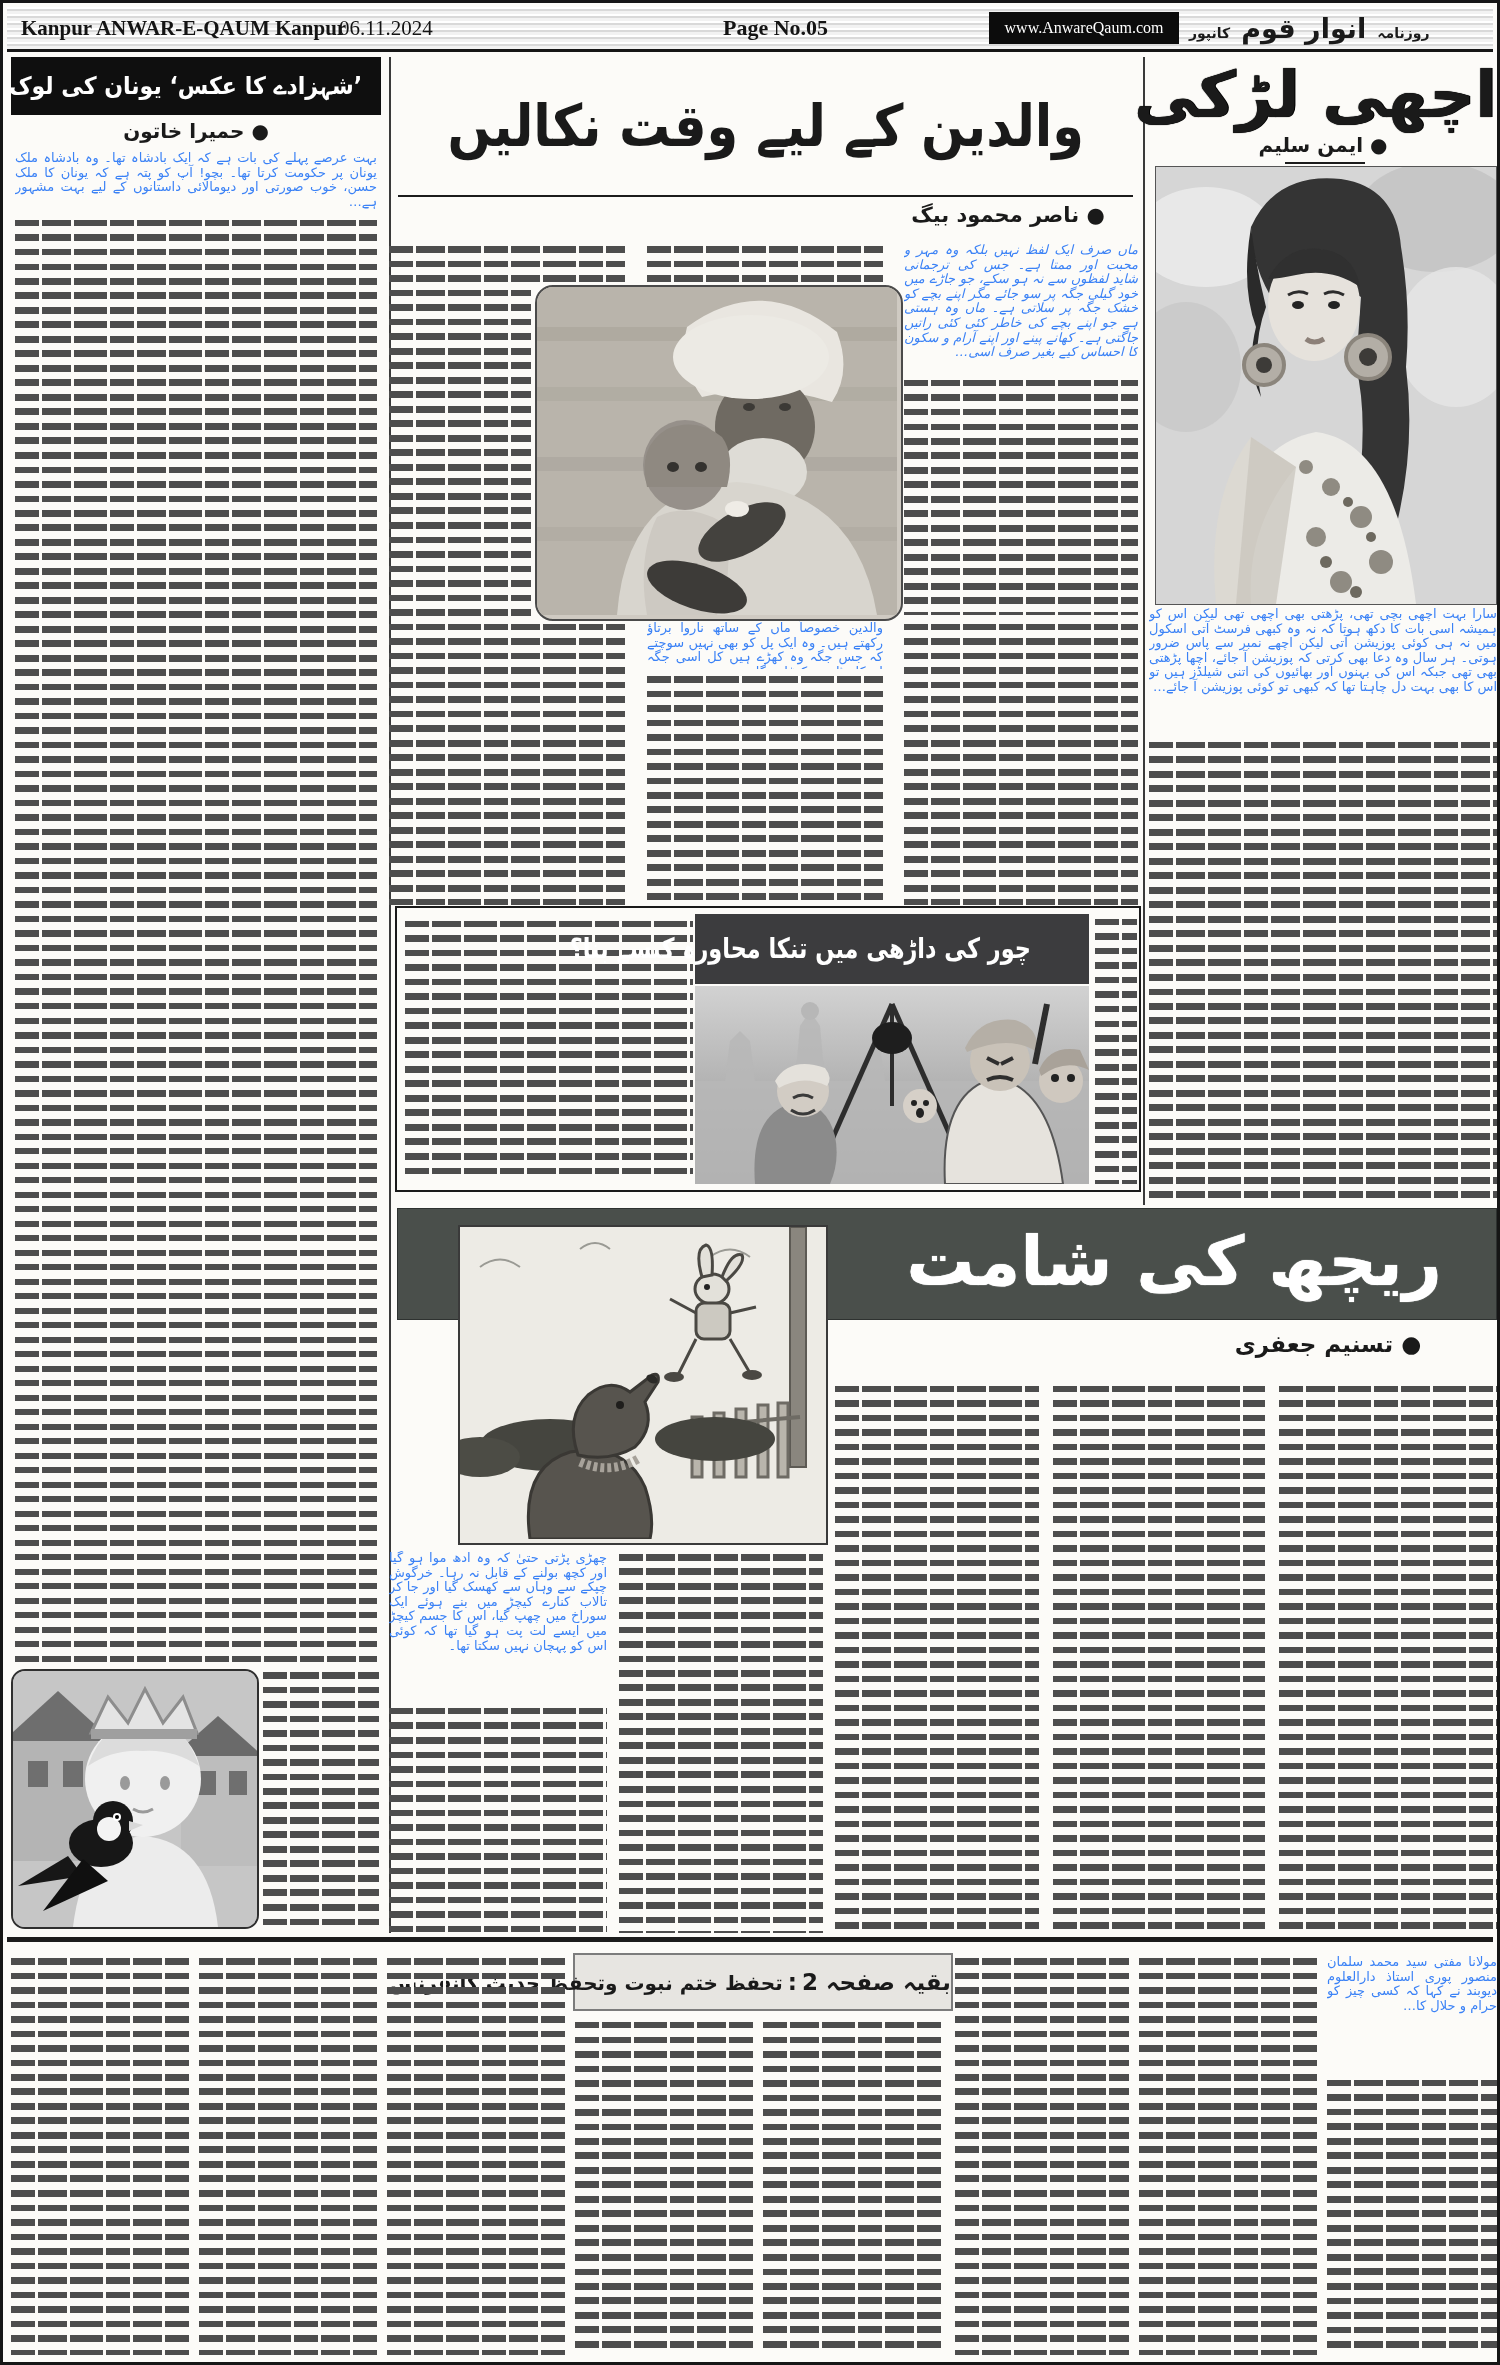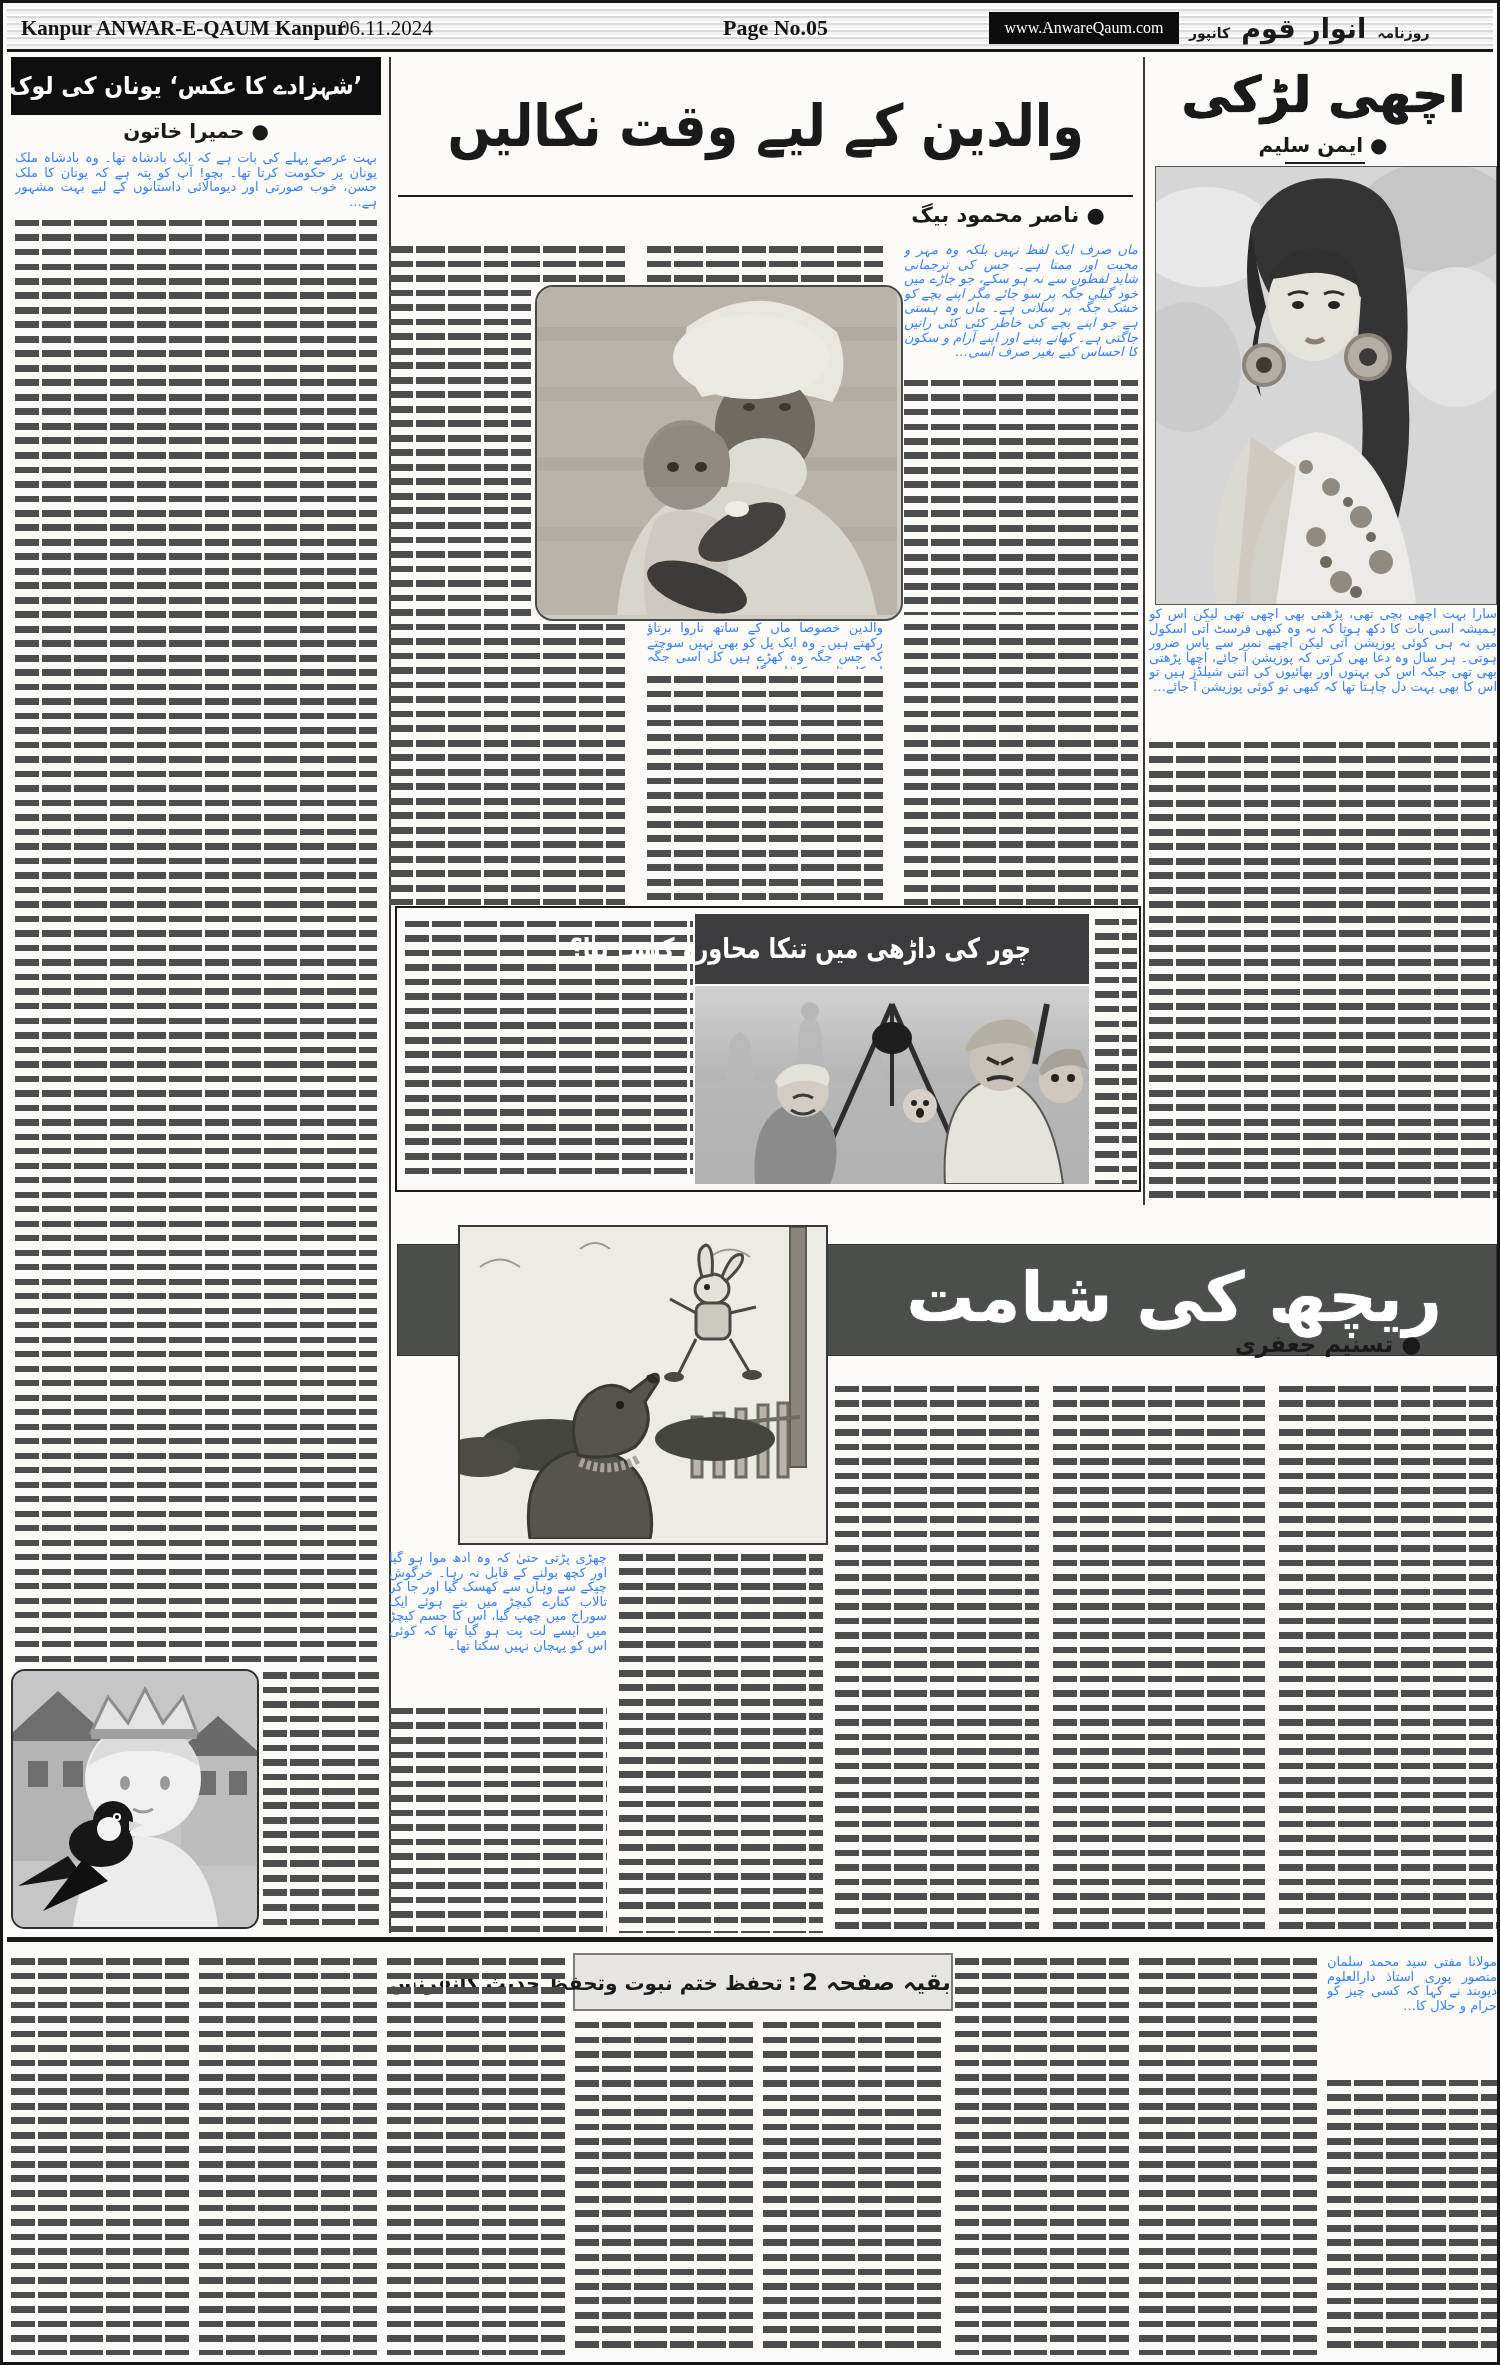--- a/index.html
+++ b/index.html
@@ -54,28 +54,28 @@
   #m2-bot{left:644px;top:670px;width:236px;height:232px;}
   #oldman{left:532px;top:282px;width:364px;height:332px;}
   
   #thief-box{left:392px;top:903px;width:746px;height:286px;border:2px solid #1a1a1a;background:#fcfbf8;box-sizing:border-box;}
   #thief-left{left:8px;top:10px;width:288px;height:264px;}
   #thief-banner{left:298px;top:6px;width:394px;height:70px;background:#3c3c3e;color:#fff;font-size:28px;line-height:70px;text-decoration:underline;}
   #thief-banner span{display:inline-block;transform:scaleX(.8);transform-origin:center;}
   #thief-cartoon{left:298px;top:78px;width:394px;height:198px;background:#bdbdbd;overflow:hidden;}
   #thief-right{left:698px;top:8px;width:42px;height:268px;}
   
-  #gg-headline{left:1146px;top:54px;width:348px;height:76px;font-size:50px;line-height:76px;text-shadow:0 0 1px #000,1px 0 0 #000;}
+  #gg-headline{left:1146px;top:54px;width:348px;height:76px;font-size:64px;line-height:76px;text-shadow:0 0 1px #000,1px 0 0 #000;}
   #gg-byline{left:1146px;top:130px;width:348px;height:28px;}
   #gg-rule{left:1282px;top:159px;width:80px;height:2px;}
   #woman-photo{left:1152px;top:163px;width:340px;height:437px;border:1px solid #555;overflow:hidden;background:#d8d8d8;}
   #gg-lead{left:1146px;top:604px;width:348px;height:128px;}
   #gg-txt{left:1146px;top:736px;width:348px;height:466px;}
   
-  #bear-banner{left:394px;top:1205px;width:1100px;height:112px;background:#4a4f4b;border:1px solid #2e3230;box-sizing:border-box;margin-top:36px;}
+  #bear-banner{left:394px;top:1205px;width:1100px;height:112px;background:#4a4f4b;border:1px solid #2e3230;box-sizing:border-box;}
   #bear-title{position:absolute;left:466px;top:0;width:620px;height:110px;color:#fff;font-size:68px;line-height:106px;text-shadow:0 0 1px #fff;}
   #bear-illus{left:455px;top:1222px;width:366px;height:316px;background:#edebe5;border:2px solid #3a3a3a;overflow:hidden;}
   #bear-byline{left:1160px;top:1328px;width:330px;height:34px;font-size:23px;}
   #b1{left:832px;top:1380px;width:204px;height:550px;}
   #b2{left:1050px;top:1380px;width:212px;height:550px;}
   #b3{left:1276px;top:1380px;width:218px;height:550px;}
   #bear-excerpt{left:386px;top:1548px;width:218px;height:150px;}
   #b4{left:386px;top:1702px;width:218px;height:228px;}
   #b5{left:616px;top:1548px;width:204px;height:382px;}
   

